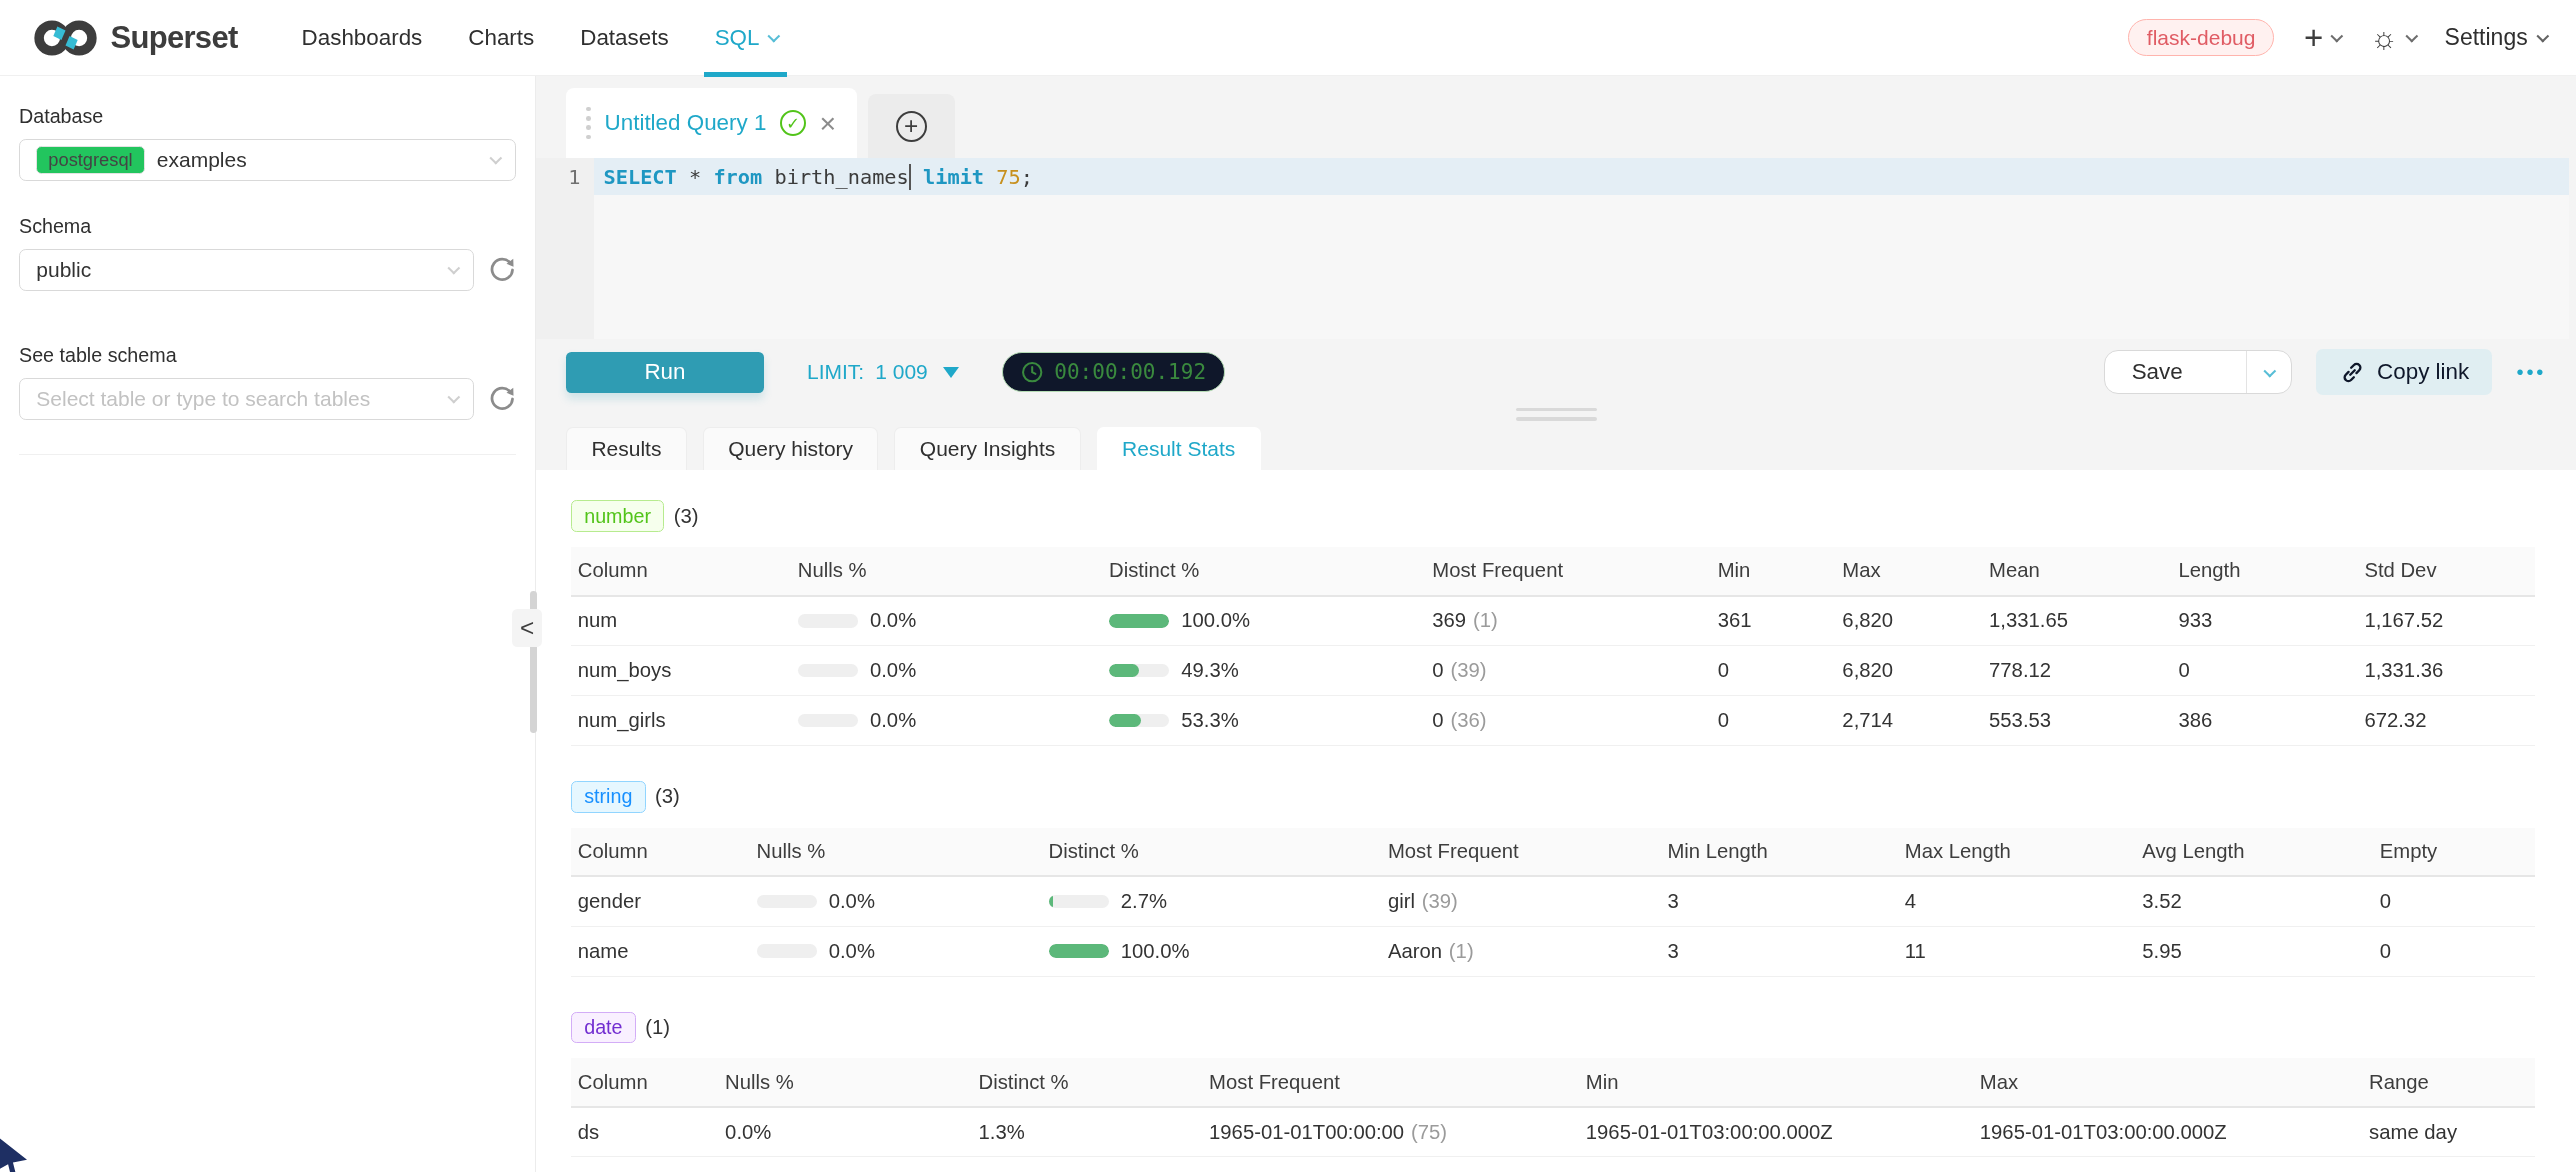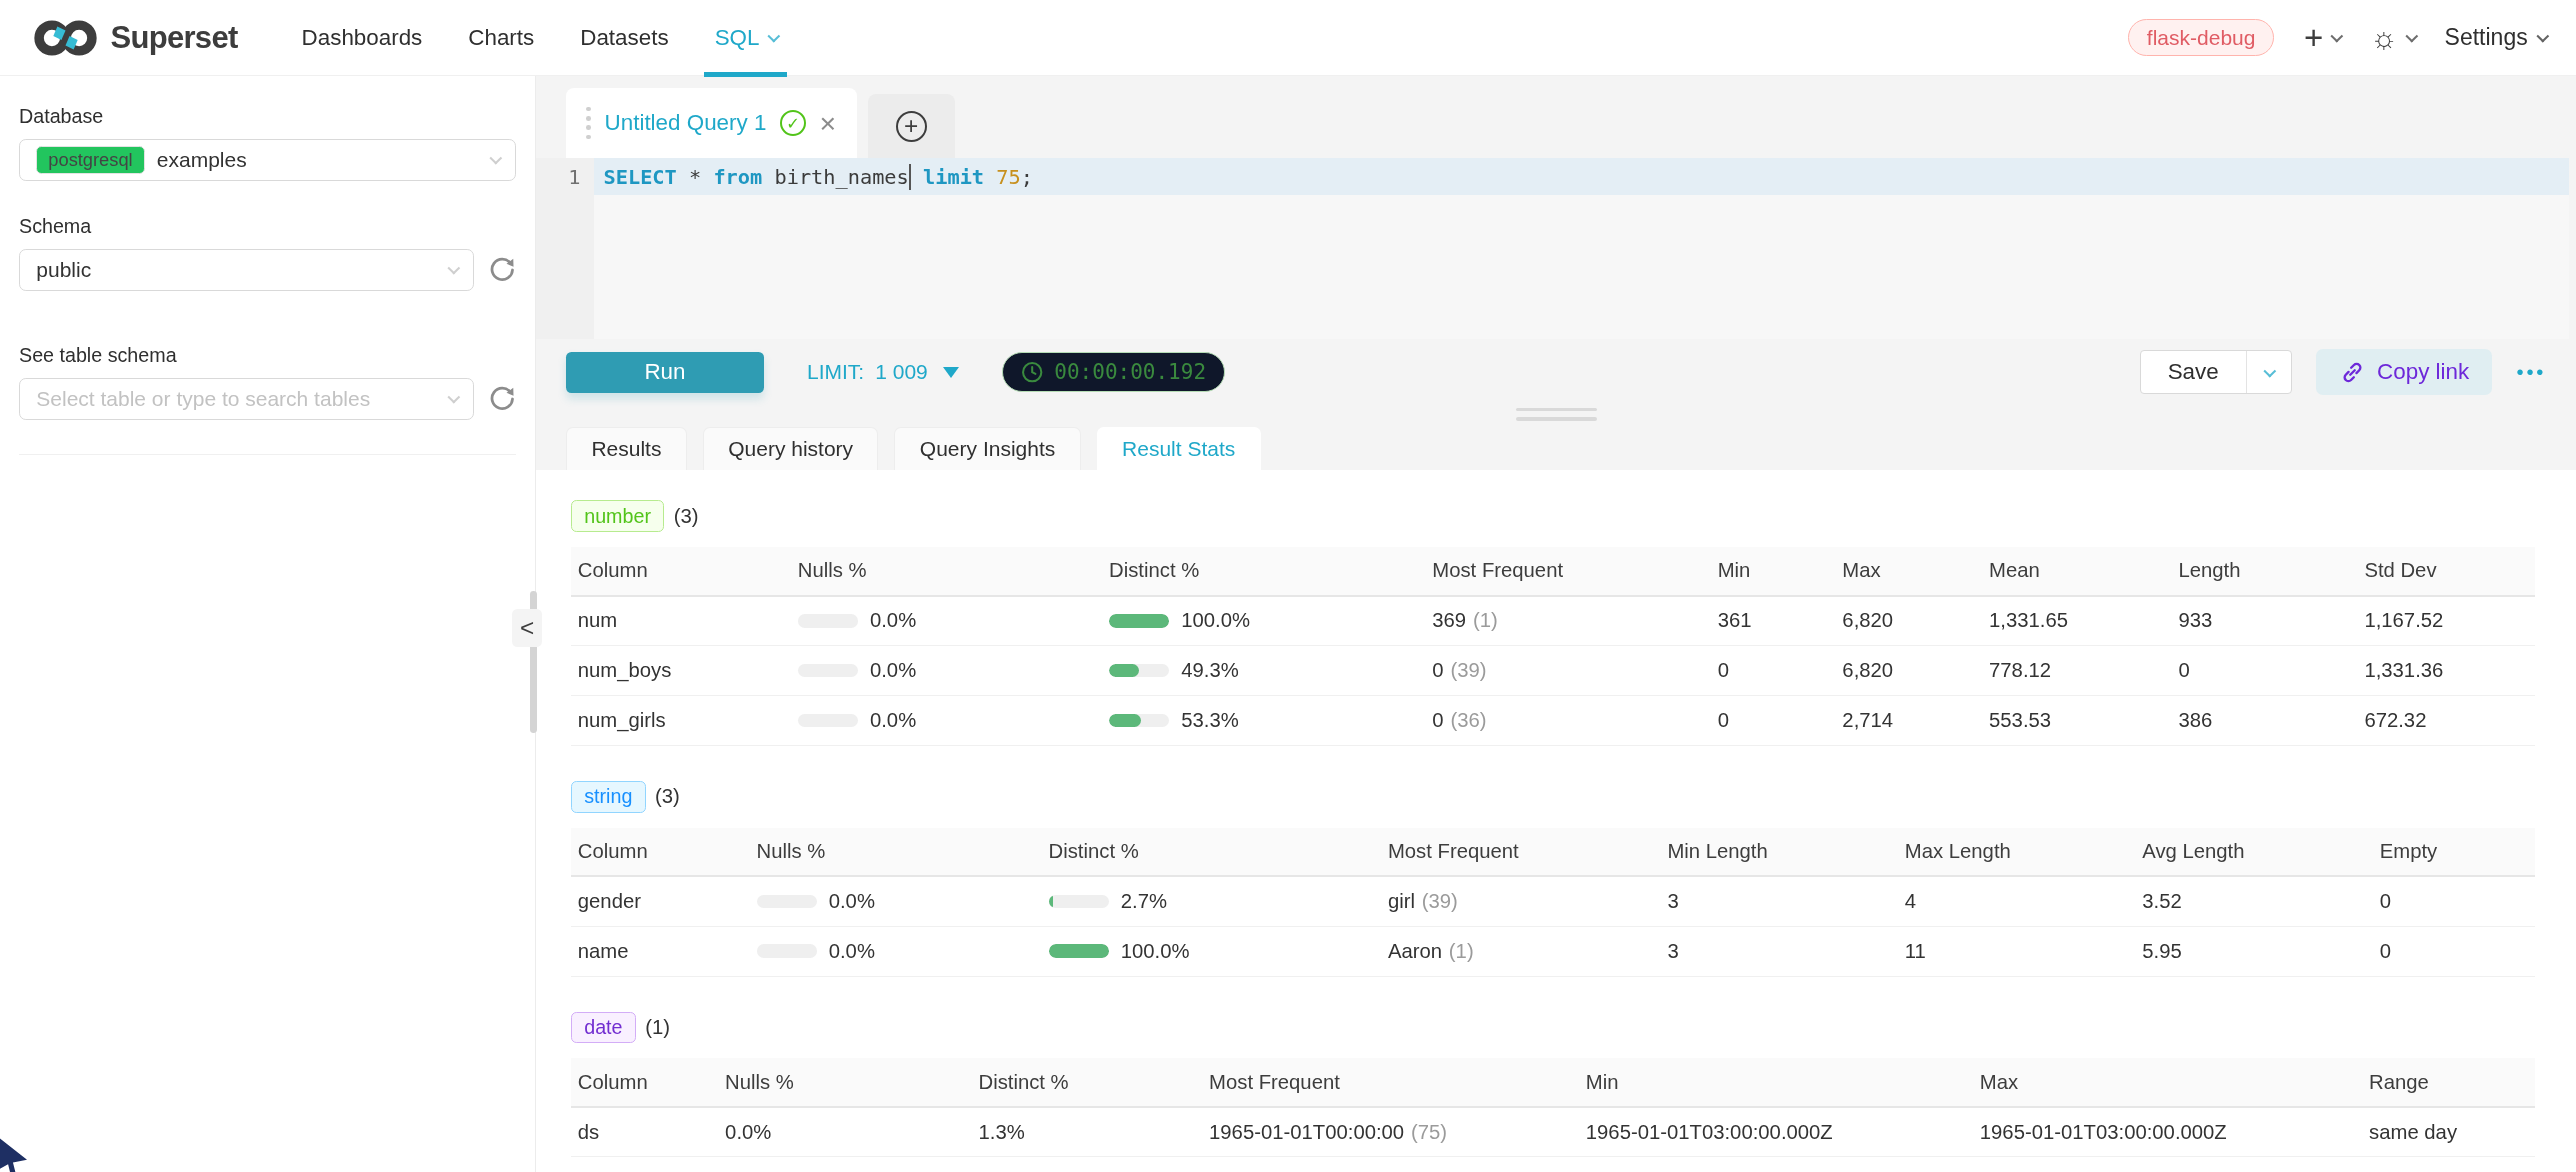--- a/index.html
+++ b/index.html
@@ -82,27 +82,27 @@
   .run-btn { width:198px; height:41px; background:#2f9cb3; color:#fff; font-size:22.4px;
     border:none; border-radius:5.4px; cursor:pointer; box-shadow:0 5.4px 8.1px rgba(47,156,179,.18); }
   .limit-group { display:flex; align-items:center; gap:11px; margin-left:43px; color:#1FA8C9;
     font-size:21px; cursor:pointer; }
   .limit-caret { width:0; height:0; border-left:8.1px solid transparent; border-right:8.1px solid transparent;
     border-top:11px solid #1FA8C9; margin-left:4.1px; }
   .timer-badge { margin-left:43px; display:flex; align-items:center; gap:9.5px;
     border:1.4px solid #b5dcb5; background:#0f172a; border-radius:678px; padding:6.8px 17.6px;
     color:#3a8a3e; font-family:"DejaVu Sans Mono", monospace; font-size:21px; }
   .toolbar-right { margin-left:auto; display:flex; align-items:center; gap:24.4px; }
-  .save-split { display:flex; background:#fff; border:1.4px solid #d9d9d9; border-radius:4px;
-    overflow:hidden; }
+  .save-split { display:flex; background:#fff; border:1.4px solid #d9d9d9; border-radius:14px;
+    overflow:hidden;gap:36px; }
   .save-main { padding:8.1px 27px; font-size:22.4px; color:#2f2f2f; cursor:pointer; }
   .save-caret { width:45px; display:flex; align-items:center; justify-content:center;
     border-left:1.4px solid #e3e3e3; color:#1FA8C9; cursor:pointer; }
   .copy-link { display:flex; align-items:center; gap:11px; background:#e0eef2; border-radius:6.8px;
-    padding:9.5px 23px; color:#6d28d9; font-size:22.4px; cursor:pointer; }
+    padding:9.5px 23px; color:#0f172a; font-size:22.4px; cursor:pointer; }
   .more-btn { color:#1FA8C9; font-size:20.3px; letter-spacing:2.7px; cursor:pointer; }
 
   .grip { margin:12.2px auto 6.8px auto; display:flex; flex-direction:column; gap:6.1px; cursor:row-resize; }
   .grip i { display:block; width:81px; height:3.4px; background:#d9d9d9; border-radius:2px; }
 
   .result-tabs { display:flex; gap:16px; padding-left:30px; height:43px; }
   .rtab { display:flex; align-items:center; padding:0 24.4px; font-size:21px; border-radius:6.8px 6.8px 0 0;
     background:#fafafa; border:1.4px solid #ededed; border-bottom:none; color:#2f2f2f; cursor:pointer; }
   .rtab.active { background:#fff; border-color:#fff; color:#1FA8C9; }
 

